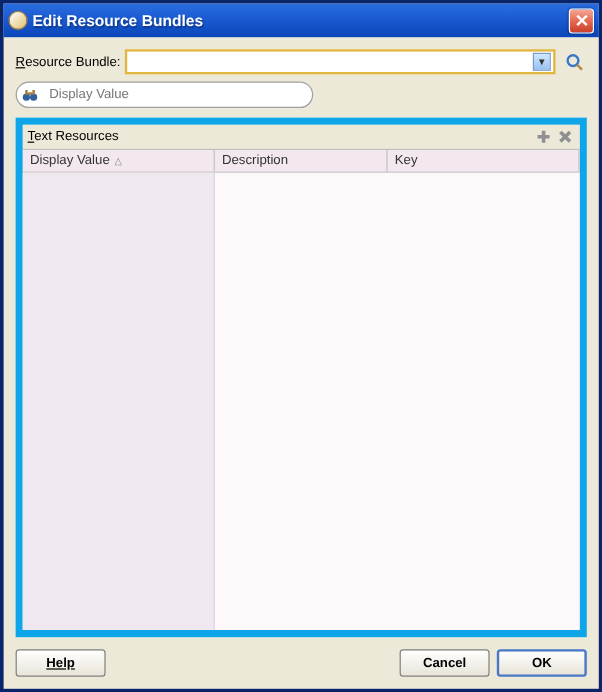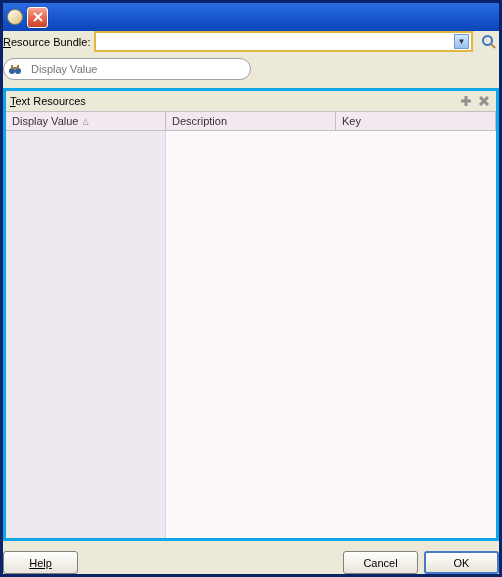--- a/index.html
+++ b/index.html
@@ -53,21 +53,21 @@
     font-weight: bold;
     font-size: 13px;
     display: flex;
     align-items: center;
     justify-content: center;
     cursor: pointer;
     box-shadow: 0 0 2px rgba(0,0,0,0.4);
   }
   .content {
     flex: 1;
-    padding: 0;
+    padding: 10px;
     display: flex;
     flex-direction: column;
   }
   .row-bundle {
     display: flex;
     align-items: center;
     margin-bottom: 6px;
   }
   .bundle-label {
     margin-right: 4px;
@@ -133,21 +133,21 @@
     font-family: inherit;
     font-size: 11px;
     color: #888;
     flex: 1;
     background: transparent;
   }
   .table-section {
     flex: 1;
     display: flex;
     flex-direction: column;
-    border: 3px solid #0ea5e9;
+    border: 6px solid #0ea5e9;
     background: #fdf9fa;
   }
   .table-title-row {
     display: flex;
     align-items: center;
     background: #ece9d8;
     padding: 2px 4px;
     border-bottom: 1px solid #c0c0c0;
   }
   .table-title-row .title {
@@ -211,35 +211,37 @@
     min-width: 75px;
     height: 23px;
     border: 1px solid #808080;
     background: linear-gradient(to bottom, #fff, #e8e4d8);
     border-radius: 3px;
     font-family: inherit;
     font-size: 11px;
     cursor: pointer;
     margin-left: 6px;
     padding: 0 8px;
+    font-weight: bold;
   }
   .btn.default {
     border: 2px solid #4a78c8;
   }
   .btn.help {
     margin-left: 0;
     text-decoration: underline;
   }
 </style>
 </head>
 <body>
 
 <div class="window">
   <div class="titlebar">
     <div class="titlebar-icon"></div>
+    <div class="titlebar-text">Edit Resource Bundles</div>
     <div class="titlebar-close">
       <svg width="10" height="10" viewBox="0 0 10 10">
           <path d="M1 1 L9 9 M9 1 L1 9" stroke="white" stroke-width="2"></path>
         </svg>
     </div>
   </div>
 
   <div class="content">
 
     <div class="row-bundle">

